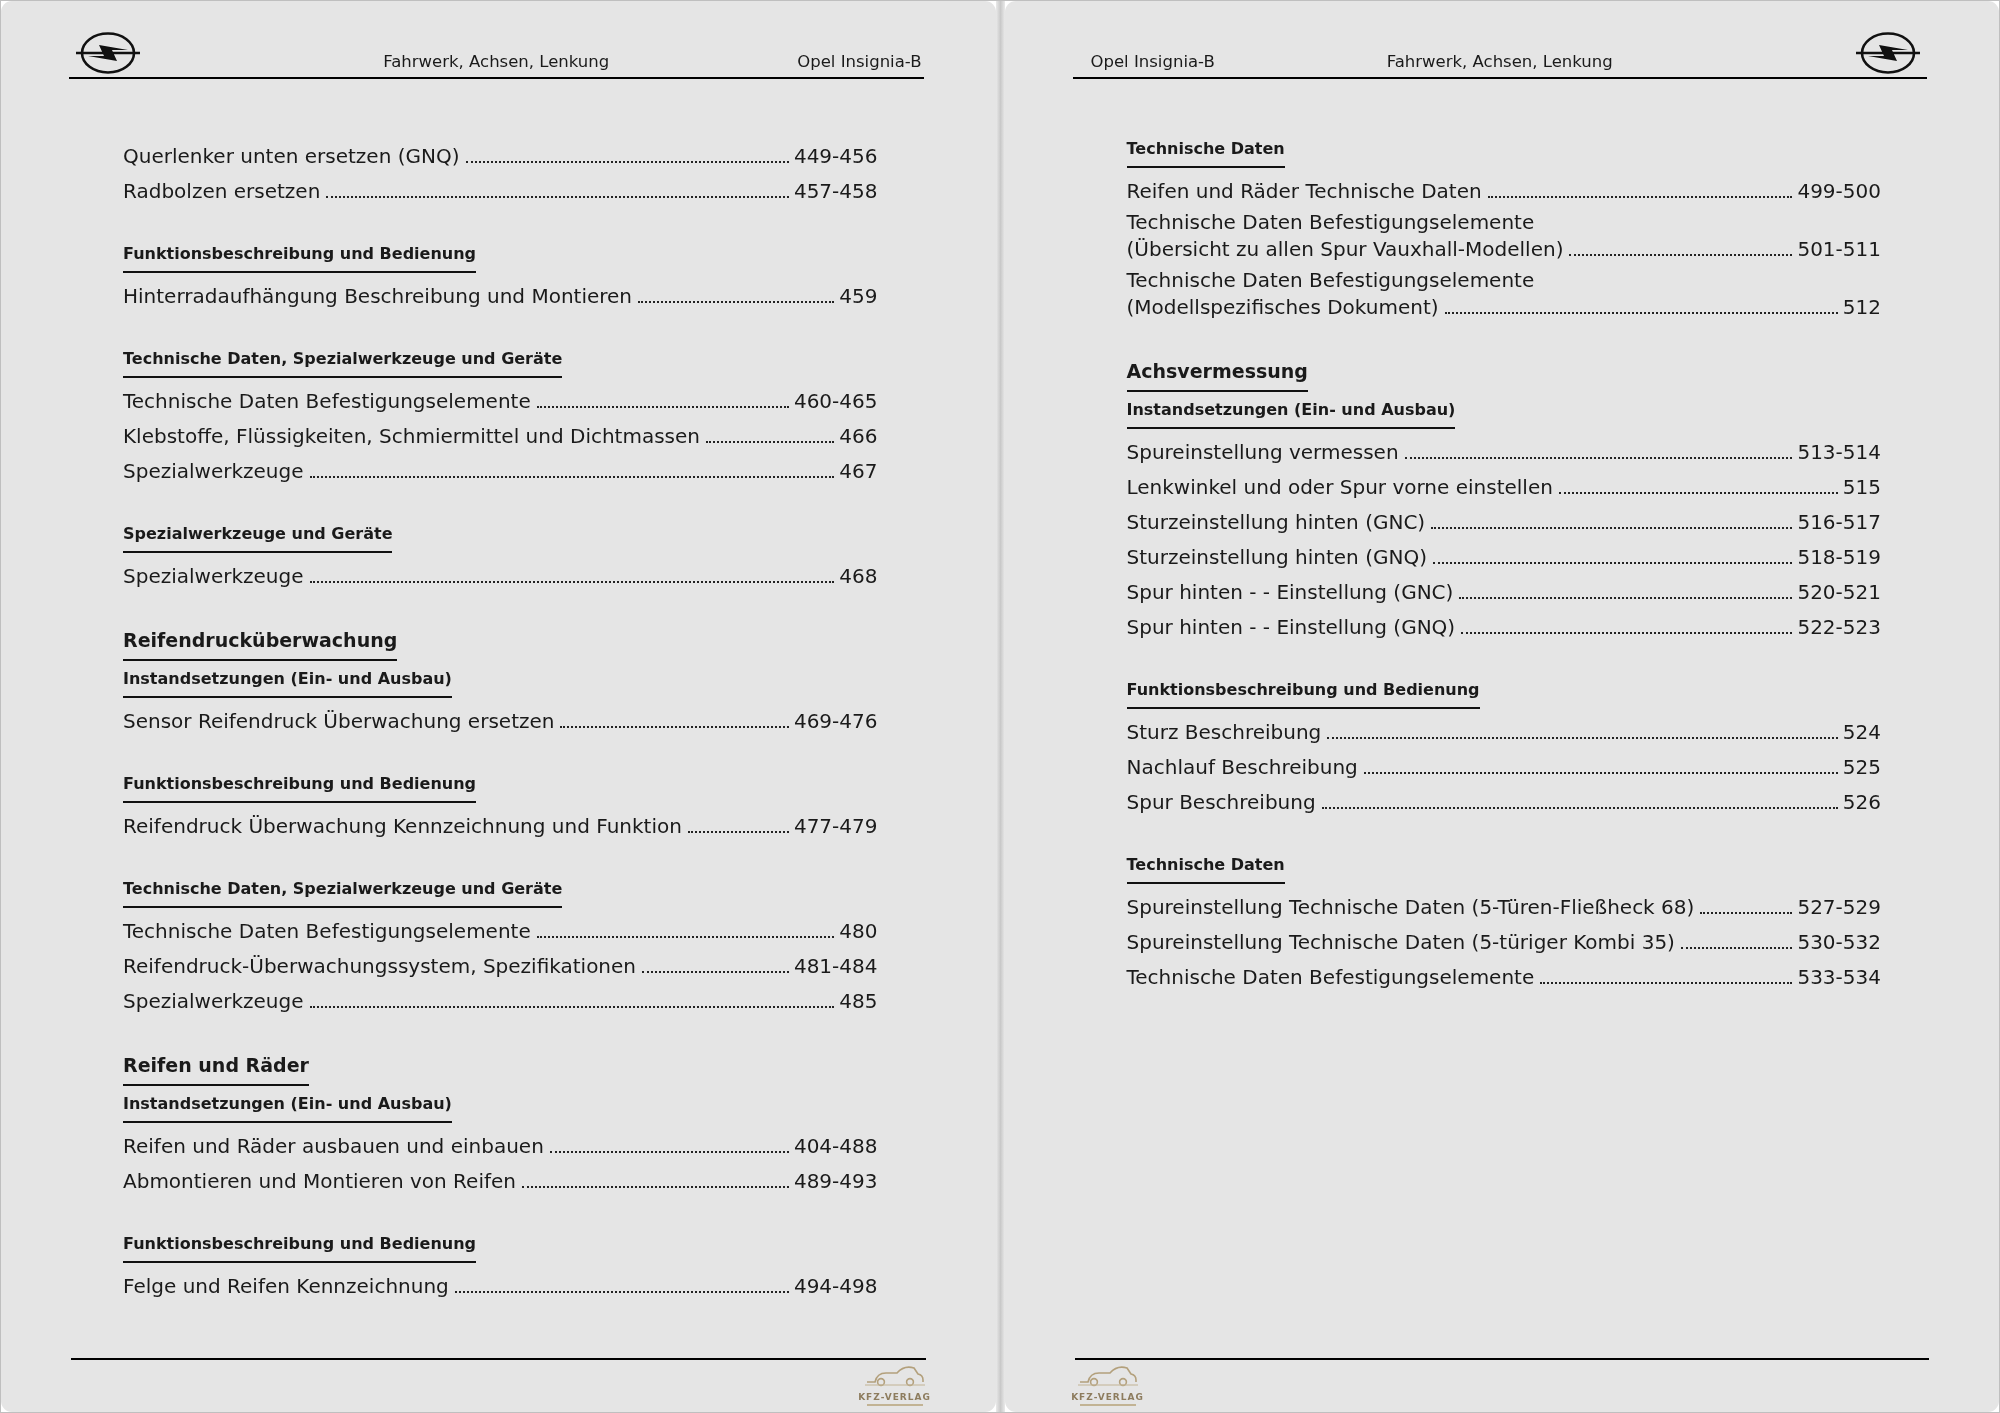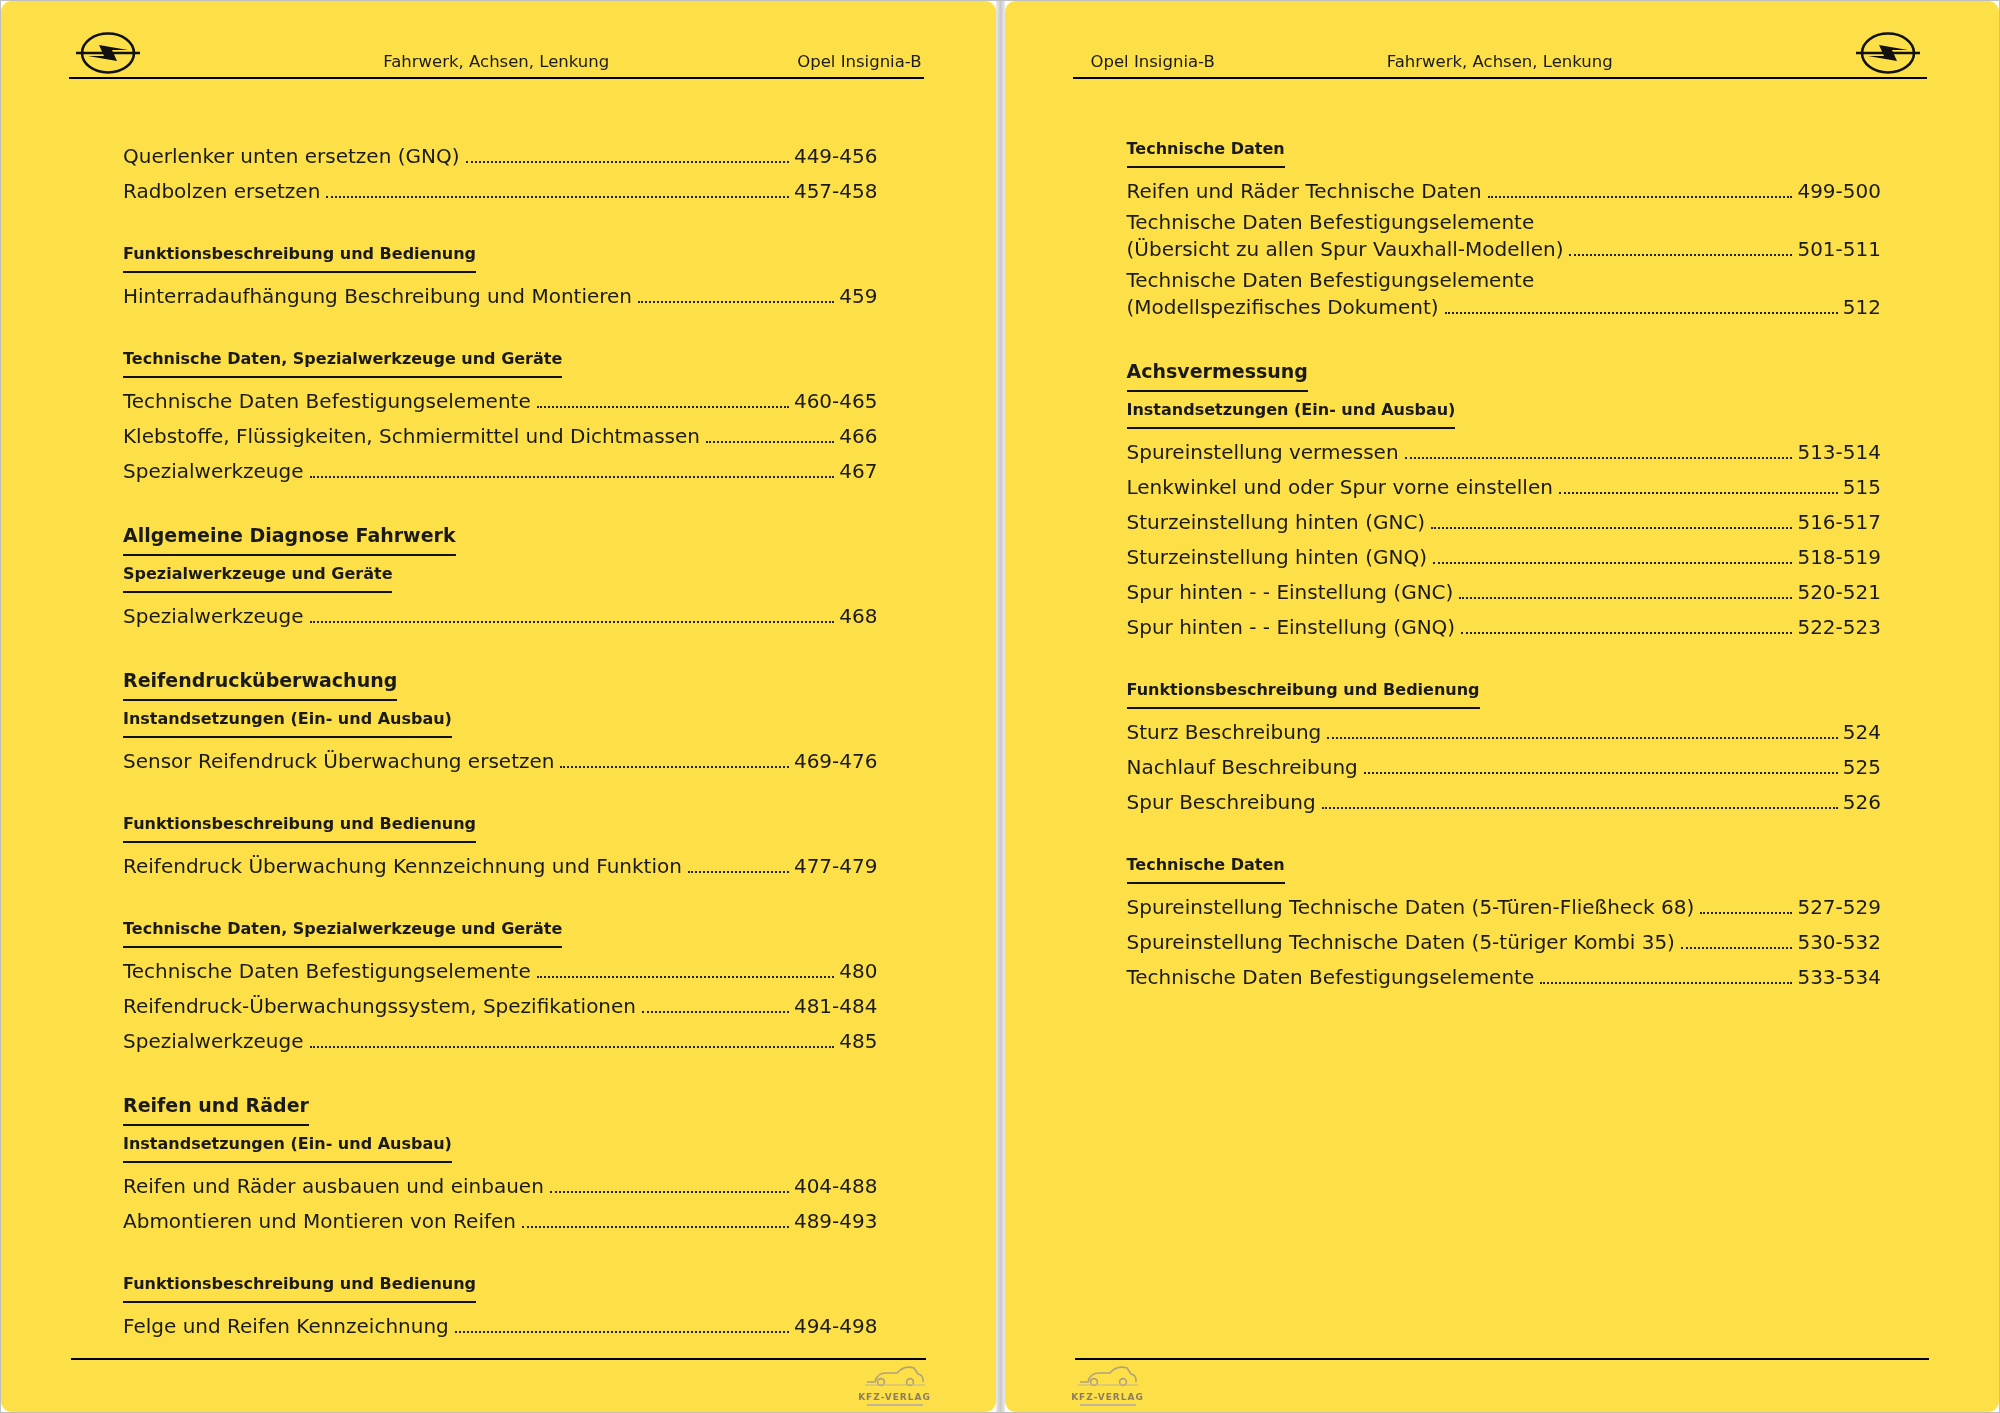--- a/index.html
+++ b/index.html
@@ -1,21 +1,21 @@
 <!DOCTYPE html>
 <html><head>
 <meta charset="utf-8">
 <style>
   html,body{margin:0;padding:0;background:#ffffff;}
   body{font-family:"DejaVu Sans","Liberation Sans",sans-serif;color:#1a1a1a;}
   .spread{
     position:relative;width:2000px;height:1413px;box-sizing:border-box;
     border:1px solid #bfbfbf;background:#ffffff;display:flex;
   }
-  .page{position:relative;flex:1 1 auto;height:100%;background:#fde047;overflow:hidden;border-radius:11px;}
+  .page{position:relative;flex:1 1 auto;height:100%;background:#e5e5e5;overflow:hidden;border-radius:11px;}
   .gutter{flex:0 0 9px;background:linear-gradient(90deg,#e9e9e9,#c9c9c9,#e9e9e9);}
   
   .page-header{
     position:absolute;top:30px;left:68px;right:72px;height:46px;
     border-bottom:2px solid #000;
   }
   .hdr-text{position:absolute;bottom:6px;font-size:16.5px;white-space:nowrap;}
   .hdr-center{left:50%;transform:translateX(-50%);}
   .hdr-right{right:2px;}
   .hdr-left{left:18px;}
@@ -94,23 +94,20 @@
         <div class="toc-entry toc-row">
           <span class="ttl">Klebstoffe, Flüssigkeiten, Schmiermittel und Dichtmassen</span>
           <span class="dots"></span>
           <span class="num">466</span>
         </div>
         <div class="toc-entry toc-row">
           <span class="ttl">Spezialwerkzeuge</span>
           <span class="dots"></span>
           <span class="num">467</span>
         </div>
-        <div class="toc-heading toc-h1">
-          <span class="hul">Allgemeine Diagnose Fahrwerk</span>
-        </div>
         <div class="toc-heading toc-h2">
           <span class="hul">Spezialwerkzeuge und Geräte</span>
         </div>
         <div class="toc-entry toc-row">
           <span class="ttl">Spezialwerkzeuge</span>
           <span class="dots"></span>
           <span class="num">468</span>
         </div>
         <div class="toc-heading toc-h1">
           <span class="hul">Reifendrucküberwachung</span>

